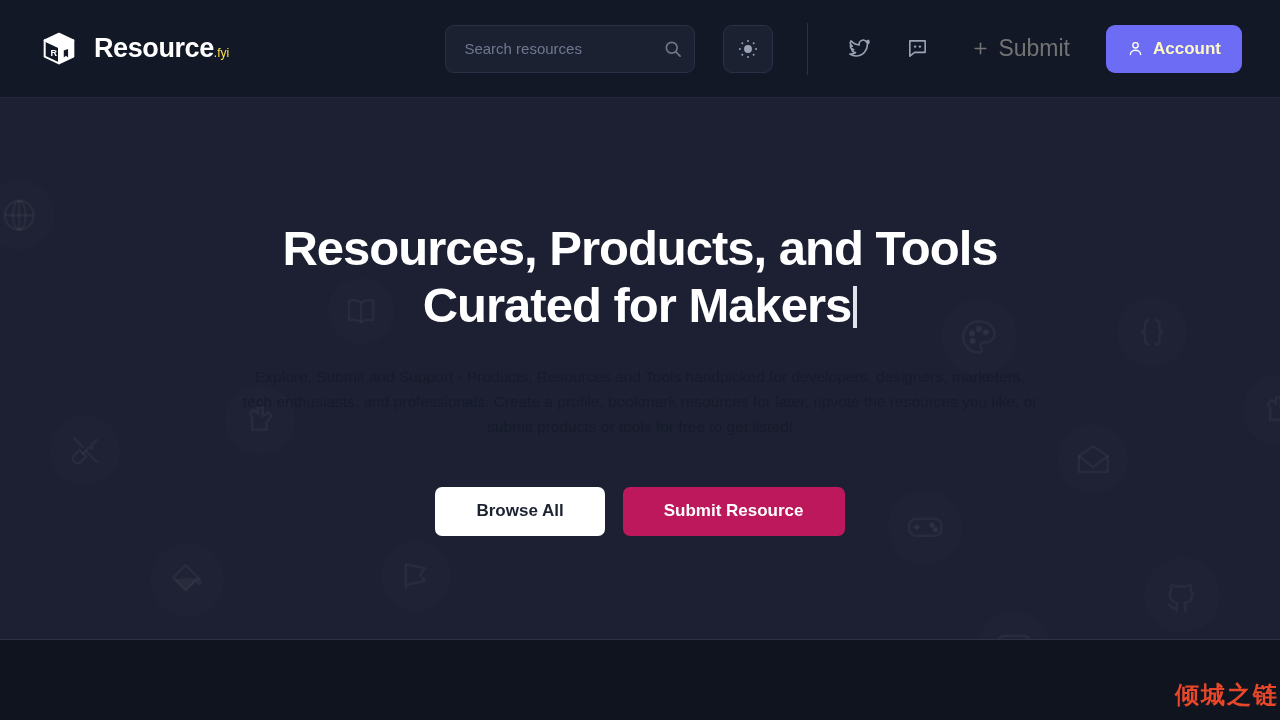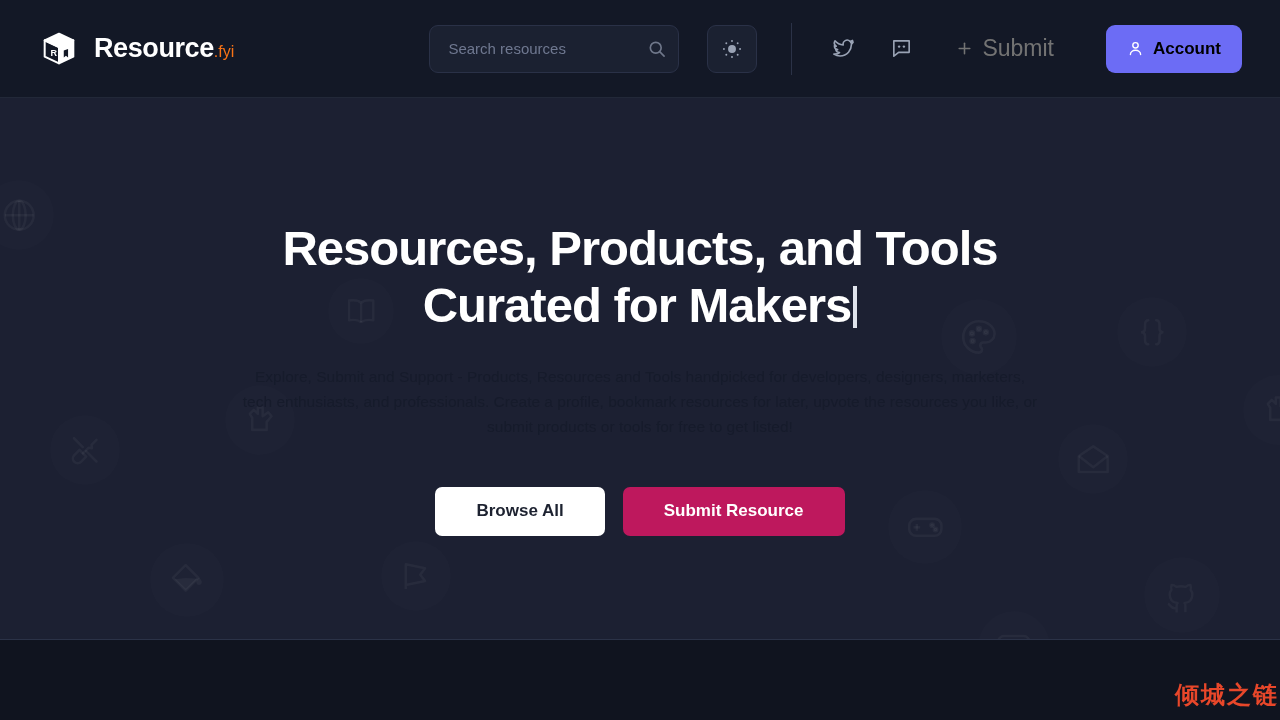--- a/index.html
+++ b/index.html
@@ -39,23 +39,23 @@
   }
   .brand-mark { width: 42px; height: 42px; display: block; flex: 0 0 auto; }
   .brand-text {
     font-size: 27px;
     font-weight: 700;
     letter-spacing: -0.4px;
     color: #ffffff;
     line-height: 1;
   }
   .brand-suffix {
-    font-size: 16px;
+    font-size: 12px;
     font-weight: 400;
-    color: #f97316;
+    color: #fde047;
     letter-spacing: 0;
     text-align: center;
   }
 
   .header-right {
     display: flex;
     align-items: center;
     margin-left: auto;
     margin-right: 38px;
     gap: 12px;
@@ -120,27 +120,27 @@
     font-size: 23px;
     cursor: pointer;
     white-space: nowrap;
   }
   .plus-icon { width: 17px; height: 17px; }
 
   .account-btn {
     display: flex;
     align-items: center;
     gap: 9px;
-    margin-left: 40px;
+    margin-left: 24px;
     height: 48px;
     padding: 0 21px;
     background: #6c6cf5;
     border: none;
     border-radius: 9px;
-    color: #000000;
+    color: #fef9c3;
     font-family: "Liberation Sans", sans-serif;
     font-size: 17px;
     font-weight: 700;
     cursor: pointer;
     white-space: nowrap;
   }
   .account-icon { width: 17px; height: 17px; }
 
   
   .hero {

